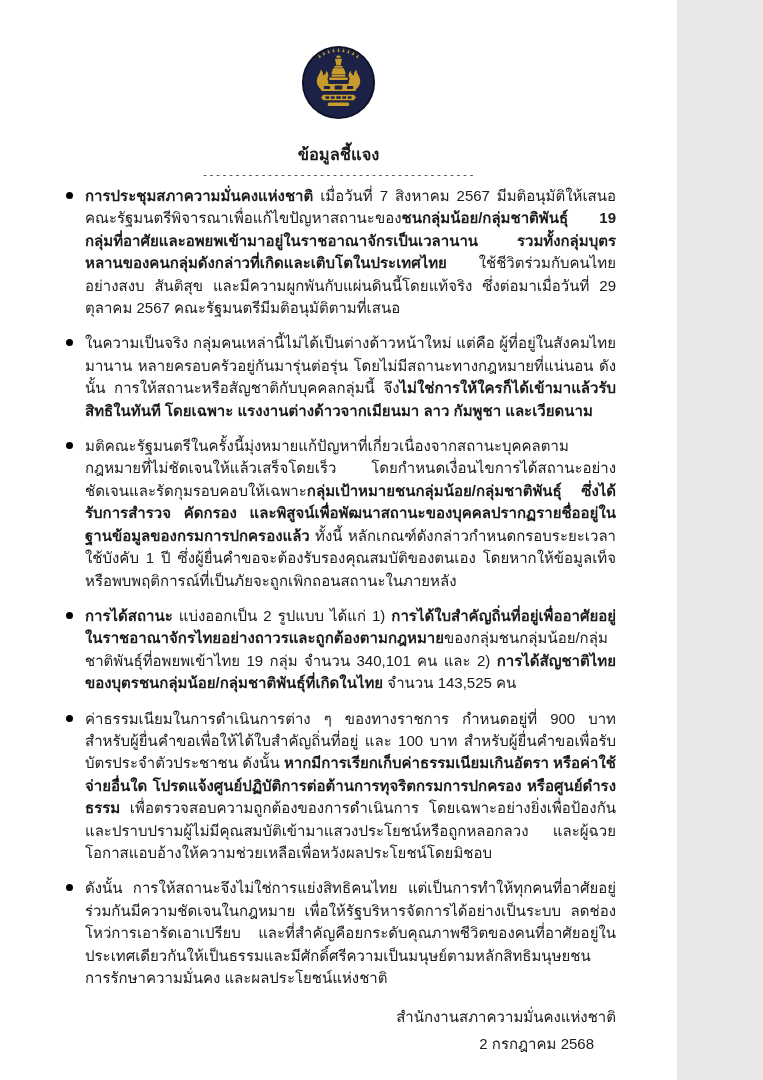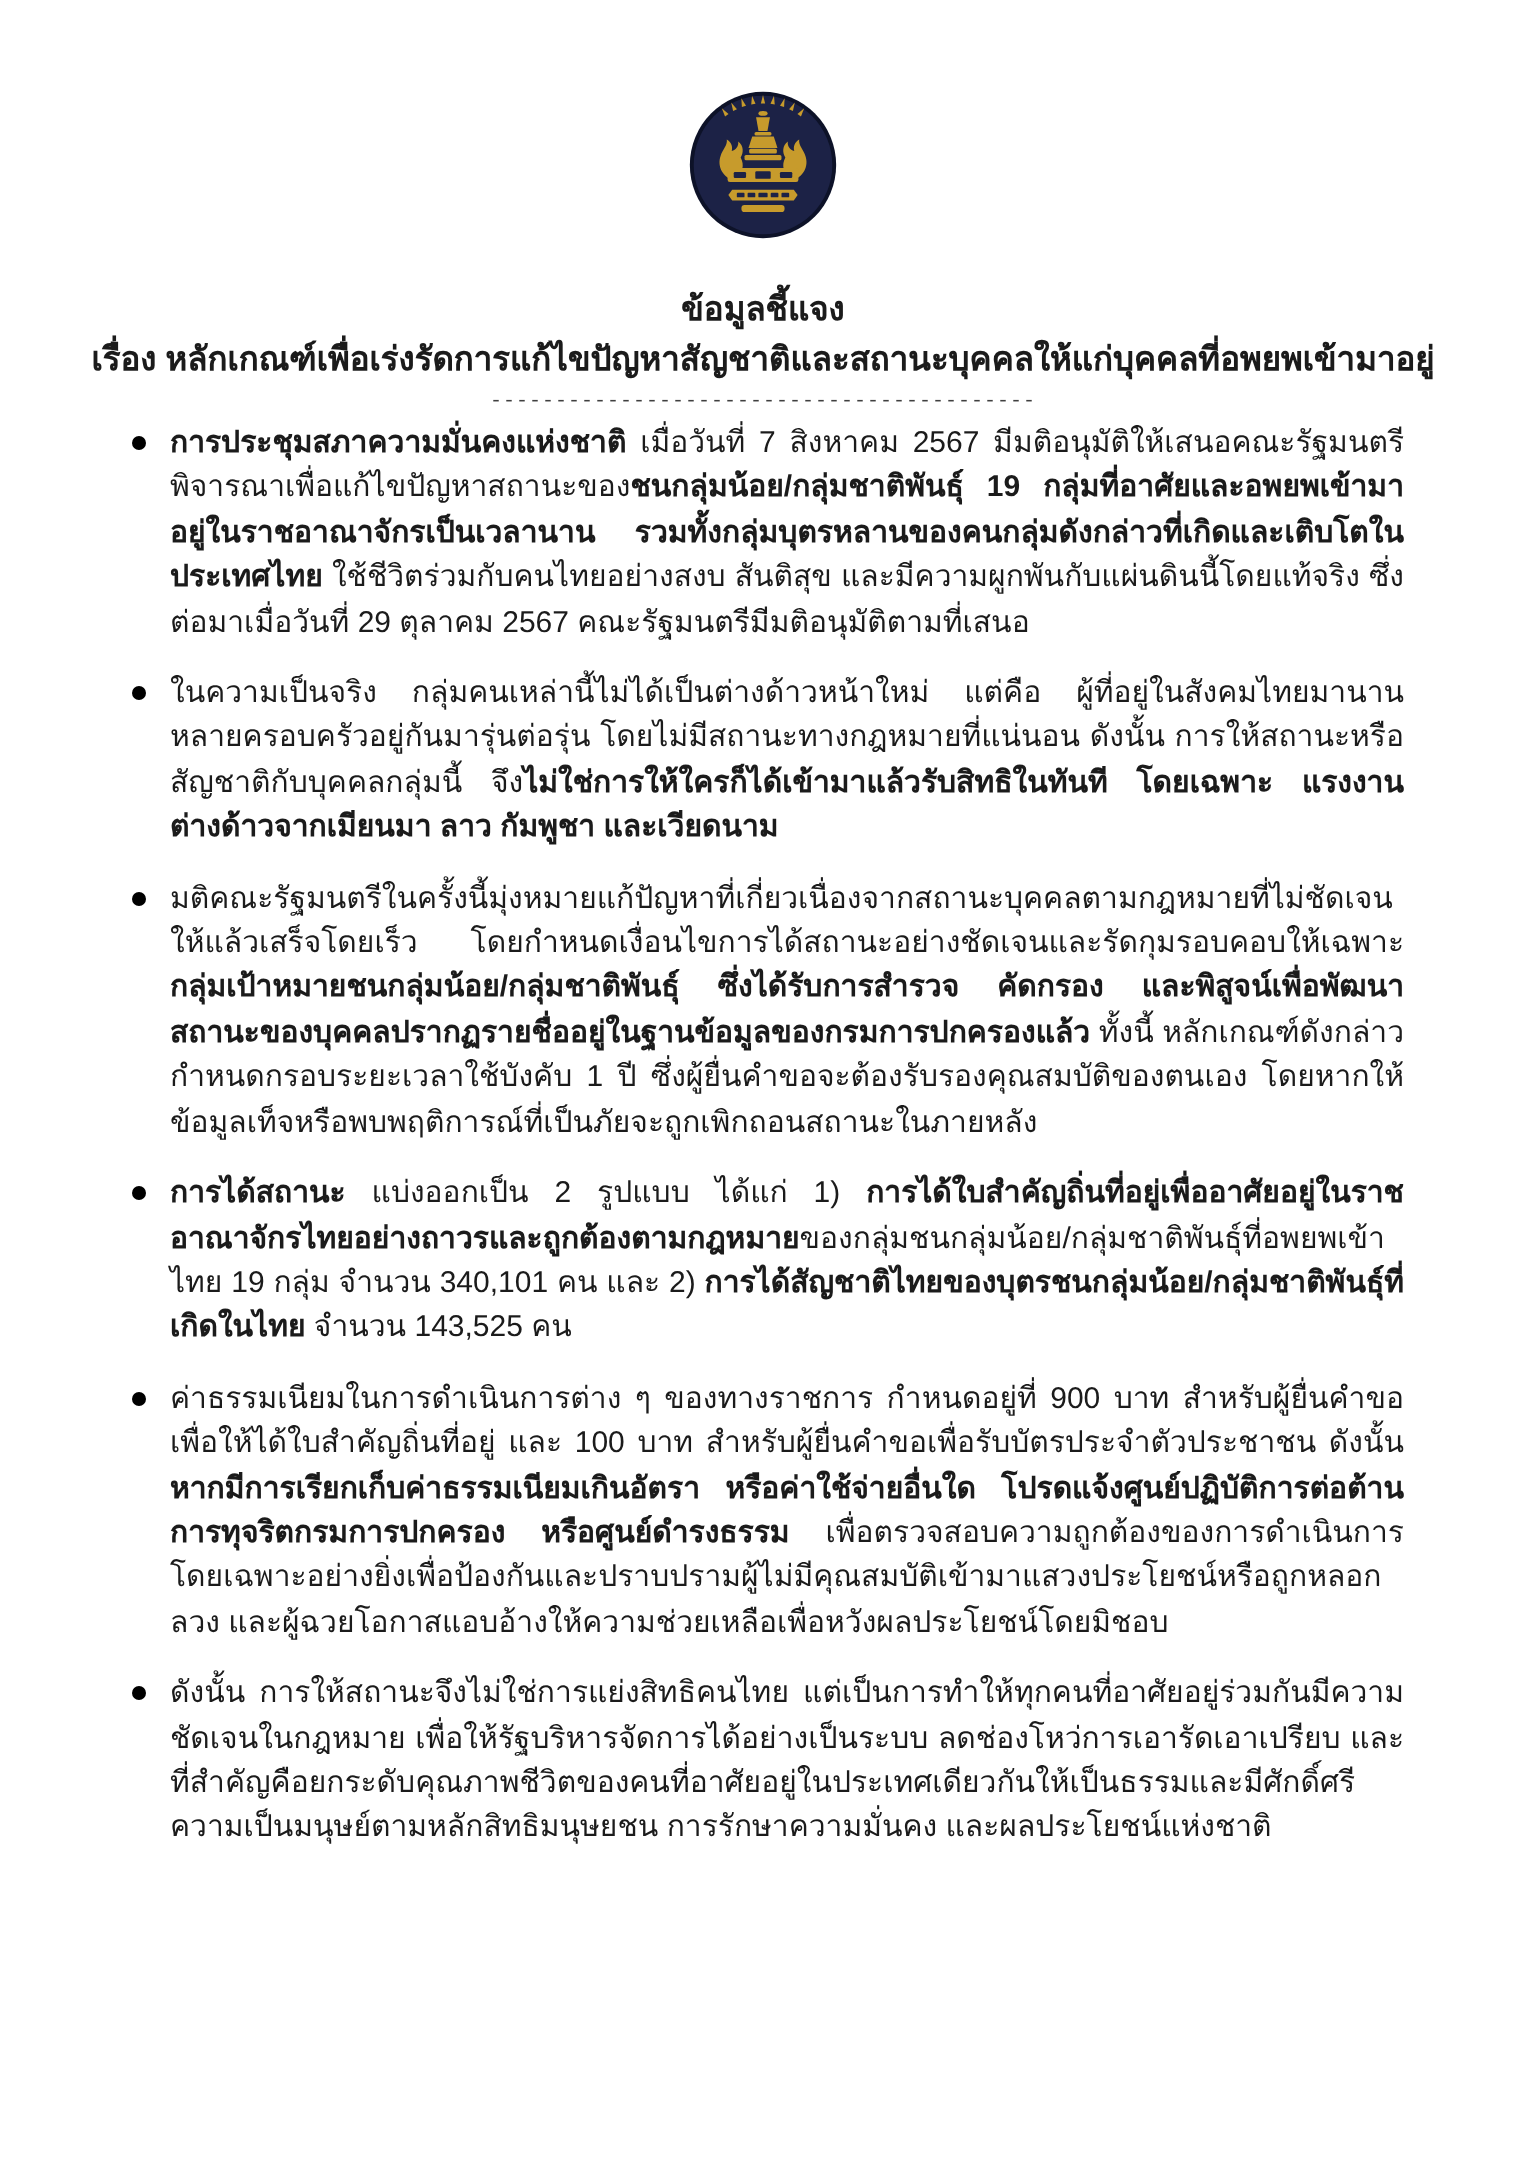--- a/index.html
+++ b/index.html
@@ -3,21 +3,21 @@
 <meta charset="utf-8">
 <style>
   html, body { margin: 0; padding: 0; }
   body {
     width: 763px; height: 1080px;
     background: #e8e8e8;
     font-family: "Liberation Sans", "DejaVu Sans", sans-serif;
   }
   .page {
     position: relative;
-    width: 763px; height: 1080px;
+    width: 677px; height: 1080px;
     background: #ffffff;
     color: #1b1b1b;
     overflow: hidden;
     box-sizing: border-box;
   }
   .seal-wrap {
     text-align: center;
     padding-top: 44px;
   }
   .seal-wrap svg { width: 77px; height: 77px; display: inline-block; }
@@ -116,21 +116,20 @@
         <rect x="40" y="68" width="5" height="3" rx="0.6"></rect>
         <rect x="47" y="68" width="6" height="3" rx="0.6"></rect>
         <rect x="55" y="68" width="5" height="3" rx="0.6"></rect>
         <rect x="62" y="68" width="5" height="3" rx="0.6"></rect>
       </g>
     </svg>
   </div>
 
   <div class="title-block">
     <div>ข้อมูลชี้แจง</div>
-    <div>เรื่อง หลักเกณฑ์เพื่อเร่งรัดการแก้ไขปัญหาสัญชาติและสถานะบุคคลให้แก่บุคคลที่อพยพเข้ามาอยู่</div>
   </div>
 
   <div class="divider">------------------------------------------</div>
 
   <div class="content">
     <ul class="bullets">
       <li class="bullet">
         <span class="dot"></span><span class="runs"><span class="b">การประชุมสภาความมั่นคงแห่งชาติ</span><span> เมื่อวันที่ 7 สิงหาคม 2567 มีมติอนุมัติให้เสนอคณะรัฐมนตรีพิจารณาเพื่อแก้ไขปัญหาสถานะของ</span><span class="b">ชนกลุ่มน้อย/กลุ่มชาติพันธุ์ 19 กลุ่มที่อาศัยและอพยพเข้ามาอยู่ในราชอาณาจักรเป็นเวลานาน รวมทั้งกลุ่มบุตรหลานของคนกลุ่มดังกล่าวที่เกิดและเติบโตในประเทศไทย</span><span> ใช้ชีวิตร่วมกับคนไทยอย่างสงบ สันติสุข และมีความผูกพันกับแผ่นดินนี้โดยแท้จริง ซึ่งต่อมาเมื่อวันที่ 29 ตุลาคม 2567 คณะรัฐมนตรีมีมติอนุมัติตามที่เสนอ</span></span>
       </li>
       <li class="bullet">
@@ -144,14 +143,18 @@
       </li>
       <li class="bullet">
         <span class="dot"></span><span class="runs"><span>ค่าธรรมเนียมในการดำเนินการต่าง ๆ ของทางราชการ กำหนดอยู่ที่ 900 บาท สำหรับผู้ยื่นคำขอเพื่อให้ได้ใบสำคัญถิ่นที่อยู่ และ 100 บาท สำหรับผู้ยื่นคำขอเพื่อรับบัตรประจำตัวประชาชน ดังนั้น </span><span class="b">หากมีการเรียกเก็บค่าธรรมเนียมเกินอัตรา หรือค่าใช้จ่ายอื่นใด โปรดแจ้งศูนย์ปฏิบัติการต่อต้านการทุจริตกรมการปกครอง หรือศูนย์ดำรงธรรม</span><span> เพื่อตรวจสอบความถูกต้องของการดำเนินการ โดยเฉพาะอย่างยิ่งเพื่อป้องกันและปราบปรามผู้ไม่มีคุณสมบัติเข้ามาแสวงประโยชน์หรือถูกหลอกลวง และผู้ฉวยโอกาสแอบอ้างให้ความช่วยเหลือเพื่อหวังผลประโยชน์โดยมิชอบ</span></span>
       </li>
       <li class="bullet">
         <span class="dot"></span><span class="runs"><span>ดังนั้น การให้สถานะจึงไม่ใช่การแย่งสิทธิคนไทย แต่เป็นการทำให้ทุกคนที่อาศัยอยู่ร่วมกันมีความชัดเจนในกฎหมาย เพื่อให้รัฐบริหารจัดการได้อย่างเป็นระบบ ลดช่องโหว่การเอารัดเอาเปรียบ และที่สำคัญคือยกระดับคุณภาพชีวิตของคนที่อาศัยอยู่ในประเทศเดียวกันให้เป็นธรรมและมีศักดิ์ศรีความเป็นมนุษย์ตามหลักสิทธิมนุษยชน การรักษาความมั่นคง และผลประโยชน์แห่งชาติ</span></span>
       </li>
     </ul>
   </div>
 
+  <div class="footer">
+    <div>สำนักงานสภาความมั่นคงแห่งชาติ</div>
+    <div class="date">2 กรกฎาคม 2568</div>
+  </div>
 
 </div>
 
 </body></html>

